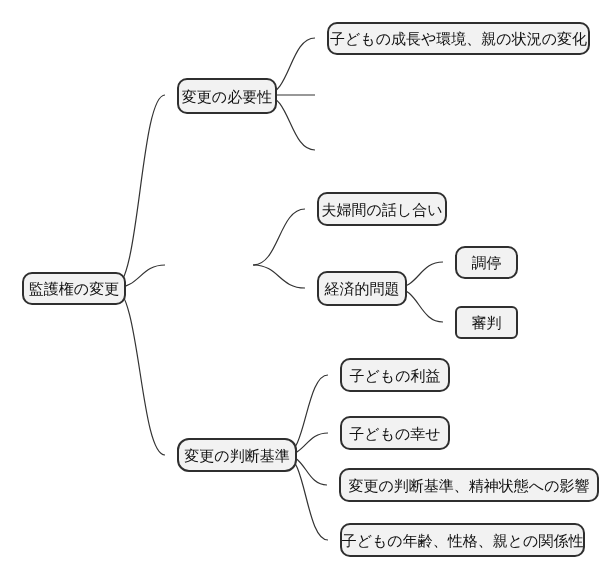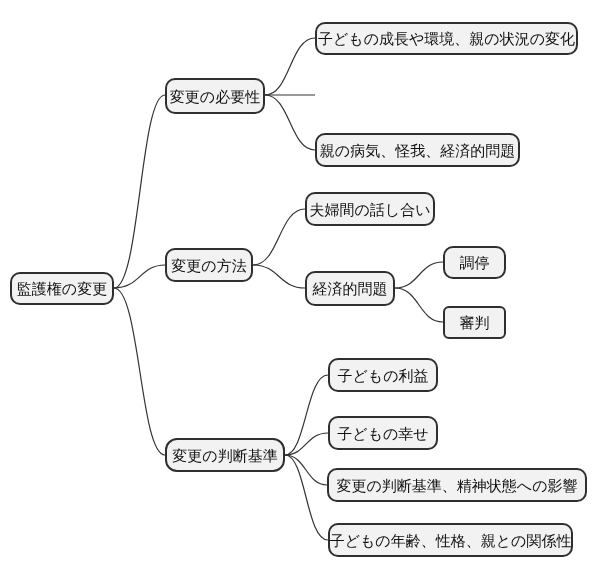--- a/index.html
+++ b/index.html
@@ -32,20 +32,21 @@
     border: 2px solid #2f2f2f;
     border-radius: 10px;
     display: flex;
     align-items: center;
     justify-content: center;
     font-size: 15px;
     line-height: 1;
     color: #111111;
     white-space: nowrap;
     padding: 0 4px;
+    margin-left: 12px;
   }
   
   .n-root   { left: 10px;  top: 272px; width: 104px; height: 33px; }
   .n-b1     { left: 165px; top: 78px;  width: 100px; height: 36px; }
   .n-b1c1   { left: 315px; top: 22px;  width: 263px; height: 33px; }
   .n-b1c2   { left: 315px; top: 78px;  width: 145px; height: 34px; }
   .n-b1c3   { left: 315px; top: 133px; width: 205px; height: 34px; }
   .n-b2     { left: 165px; top: 248px; width: 88px;  height: 34px; }
   .n-b2c1   { left: 305px; top: 192px; width: 130px; height: 34px; }
   .n-b2c2   { left: 305px; top: 271px; width: 90px;  height: 35px; }
@@ -76,23 +77,21 @@
     <path d="M285,455 C306,455 306,375 328,375"></path>
     <path d="M285,455 C306,455 306,433 328,433"></path>
     <path d="M285,455 C306,455 306,485 327,485"></path>
     <path d="M285,455 C306,455 306,540 328,540"></path>
   </svg>
 
   <div class="node n-root">監護権の変更</div>
 
   <div class="node n-b1">変更の必要性</div>
   <div class="node n-b1c1">子どもの成長や環境、親の状況の変化</div>
-  <div class="node n-b1c3">親の病気、怪我、経済的問題</div>
 
-  <div class="node n-b2">変更の方法</div>
   <div class="node n-b2c1">夫婦間の話し合い</div>
   <div class="node n-b2c2">経済的問題</div>
   <div class="node n-b2c2g1">調停</div>
   <div class="node n-b2c2g2">審判</div>
 
   <div class="node n-b3">変更の判断基準</div>
   <div class="node n-b3c1">子どもの利益</div>
   <div class="node n-b3c2">子どもの幸せ</div>
   <div class="node n-b3c3">変更の判断基準、精神状態への影響</div>
   <div class="node n-b3c4">子どもの年齢、性格、親との関係性</div>

